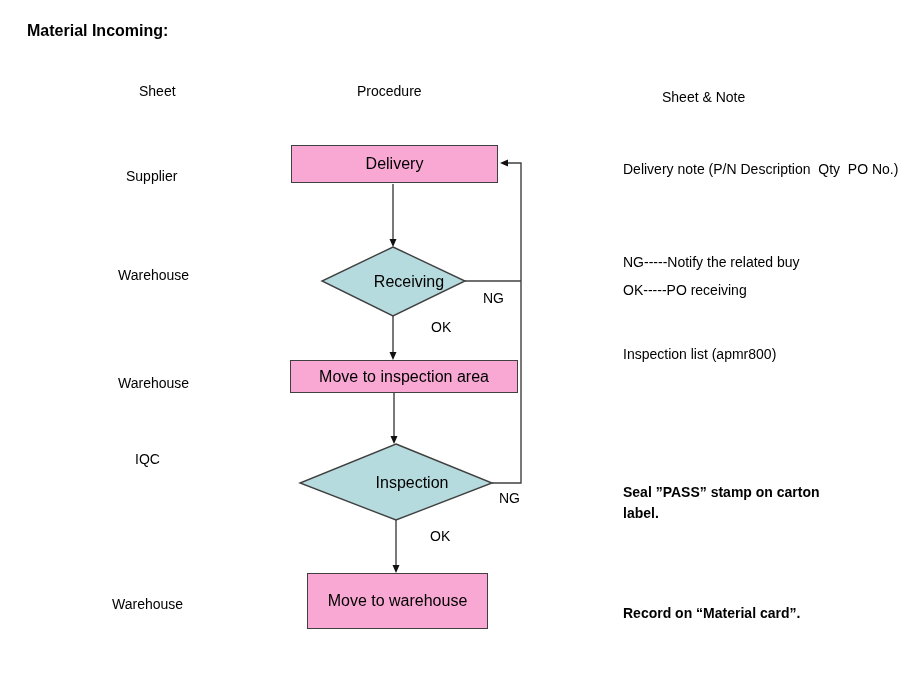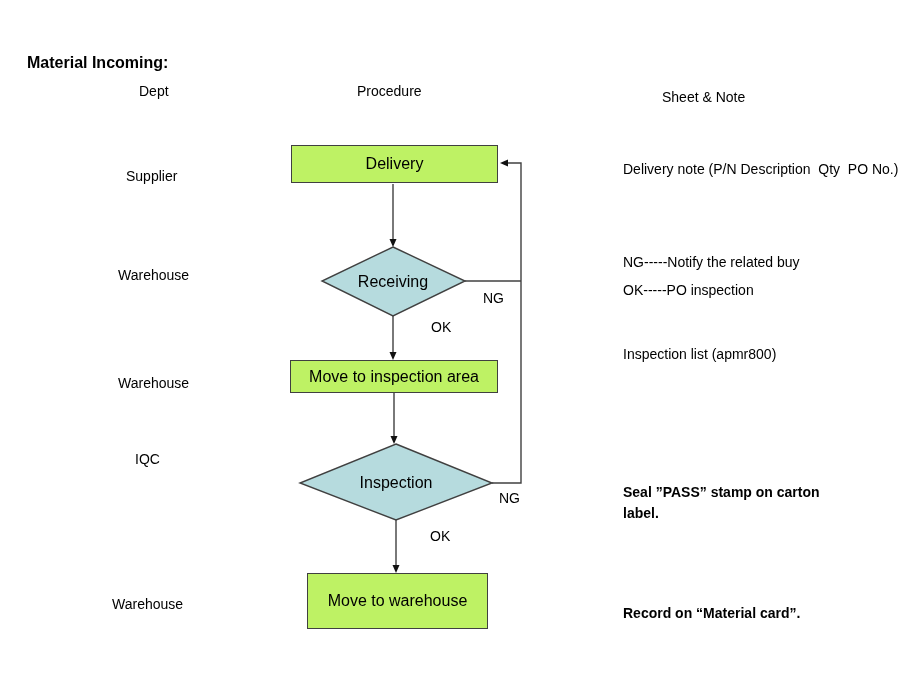--- a/index.html
+++ b/index.html
@@ -14,53 +14,53 @@
     overflow: hidden;
   }
 
   .abs { position: absolute; }
 
   .title {
     left: 27px; top: 22px;
     font-size: 16px;
     font-weight: bold;
     white-space: nowrap;
-    margin-top: 32px;
   }
 
   .col-header, .dept-label, .branch-label {
     font-size: 14px;
     white-space: nowrap;
   }
 
   .svg-layer {
     position: absolute;
     left: 0; top: 0;
     width: 920px; height: 690px;
   }
 
   .flow-box {
     position: absolute;
-    background: #bef264;
+    background: #f9a8d4;
     border: 1.5px solid #404040;
     display: flex;
     align-items: center;
     justify-content: center;
     font-size: 16px;
     white-space: nowrap;
   }
   .box-delivery       { left: 291px; top: 145px; width: 207px; height: 38px; }
-  .box-move-inspect   { left: 290px; top: 360px; width: 208px; height: 33px; }
+  .box-move-inspect   { left: 290px; top: 360px; width: 228px; height: 33px; }
   .box-move-warehouse { left: 307px; top: 573px; width: 181px; height: 56px; }
 
   .diamond-label {
     position: absolute;
     font-size: 16px;
     white-space: nowrap;
     transform: translate(-50%, -50%);
+    margin-left: 16px;
   }
   .lbl-receiving  { left: 393px; top: 282px; }
   .lbl-inspection { left: 396px; top: 483px; }
 
   .hdr-dept       { left: 139px; top: 83px; }
   .hdr-procedure  { left: 357px; top: 83px; }
   .hdr-sheet      { left: 662px; top: 89px; }
 
   .dept-supplier    { left: 126px; top: 168px; }
   .dept-warehouse-1 { left: 118px; top: 267px; }
@@ -106,21 +106,21 @@
     <polygon points="394,444 390.5,436 397.5,436" fill="#111111"></polygon>
     <polygon points="396,573 392.5,565 399.5,565" fill="#111111"></polygon>
     <polygon points="500,163 508,159.5 508,166.5" fill="#111111"></polygon>
 
     <polygon points="393,247 465,281 393,316 322,281" stroke="#404040" stroke-width="1.4" fill="#b6dbde"></polygon>
     <polygon points="396,444 492,483 396,520 300,483" stroke="#404040" stroke-width="1.4" fill="#b6dbde"></polygon>
   </svg>
 
   <div class="abs title">Material Incoming:</div>
 
-  <div class="abs col-header hdr-dept">Dept</div>
+  <div class="abs col-header hdr-dept">Sheet</div>
   <div class="abs col-header hdr-procedure">Procedure</div>
   <div class="abs col-header hdr-sheet">Sheet &amp; Note</div>
 
   <div class="abs dept-label dept-supplier">Supplier</div>
   <div class="abs dept-label dept-warehouse-1">Warehouse</div>
   <div class="abs dept-label dept-warehouse-2">Warehouse</div>
   <div class="abs dept-label dept-iqc">IQC</div>
   <div class="abs dept-label dept-warehouse-3">Warehouse</div>
 
   <div class="flow-box box-delivery">
@@ -136,18 +136,18 @@
   <div class="diamond-label lbl-receiving">Receiving</div>
   <div class="diamond-label lbl-inspection">Inspection</div>
 
   <div class="abs branch-label lbl-ng-1">NG</div>
   <div class="abs branch-label lbl-ok-1">OK</div>
   <div class="abs branch-label lbl-ng-2">NG</div>
   <div class="abs branch-label lbl-ok-2">OK</div>
 
   <div class="note note-1">Delivery note (P/N Description  Qty  PO No.)</div>
   <div class="note note-2">NG-----Notify the related buy</div>
-  <div class="note note-3">OK-----PO inspection</div>
+  <div class="note note-3">OK-----PO receiving</div>
   <div class="note note-4">Inspection list (apmr800)</div>
   <div class="note note-5">Seal ”PASS” stamp on carton label.</div>
   <div class="note note-6">Record on “Material card”.</div>
 
 </div>
 
 </body></html>

